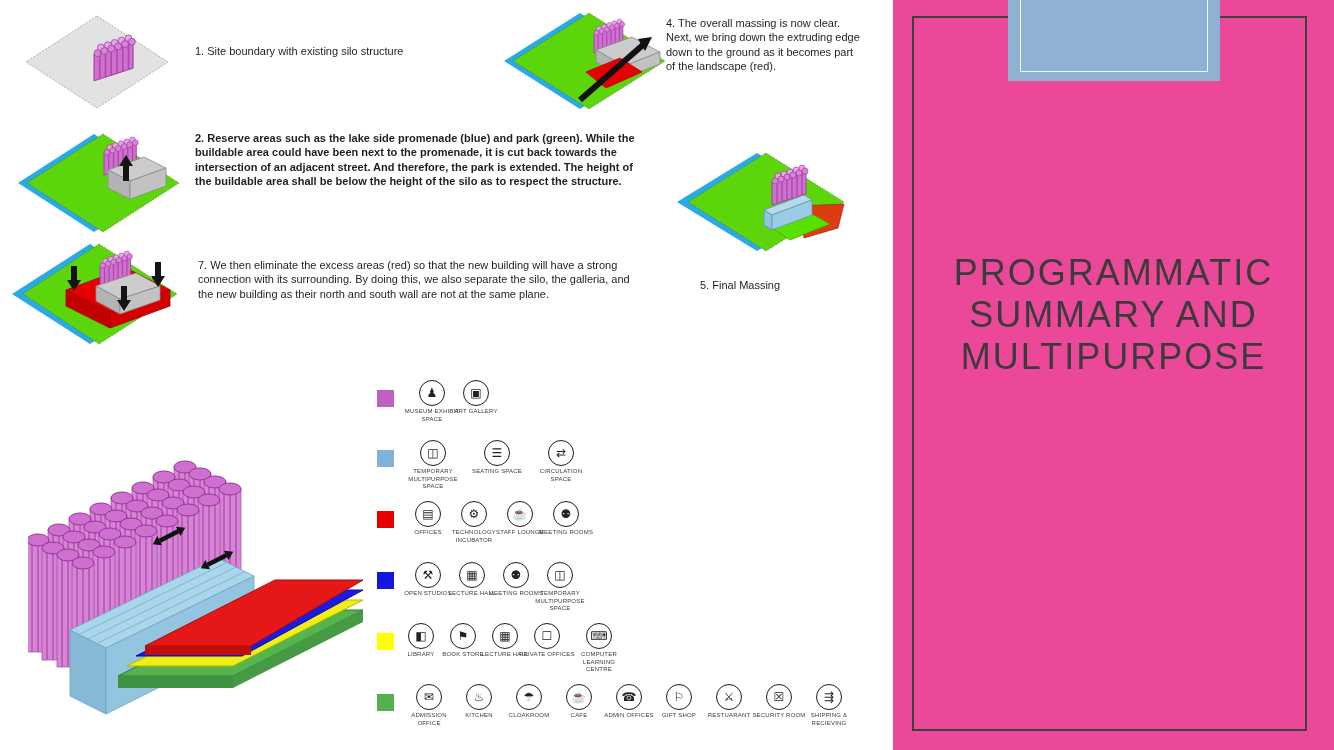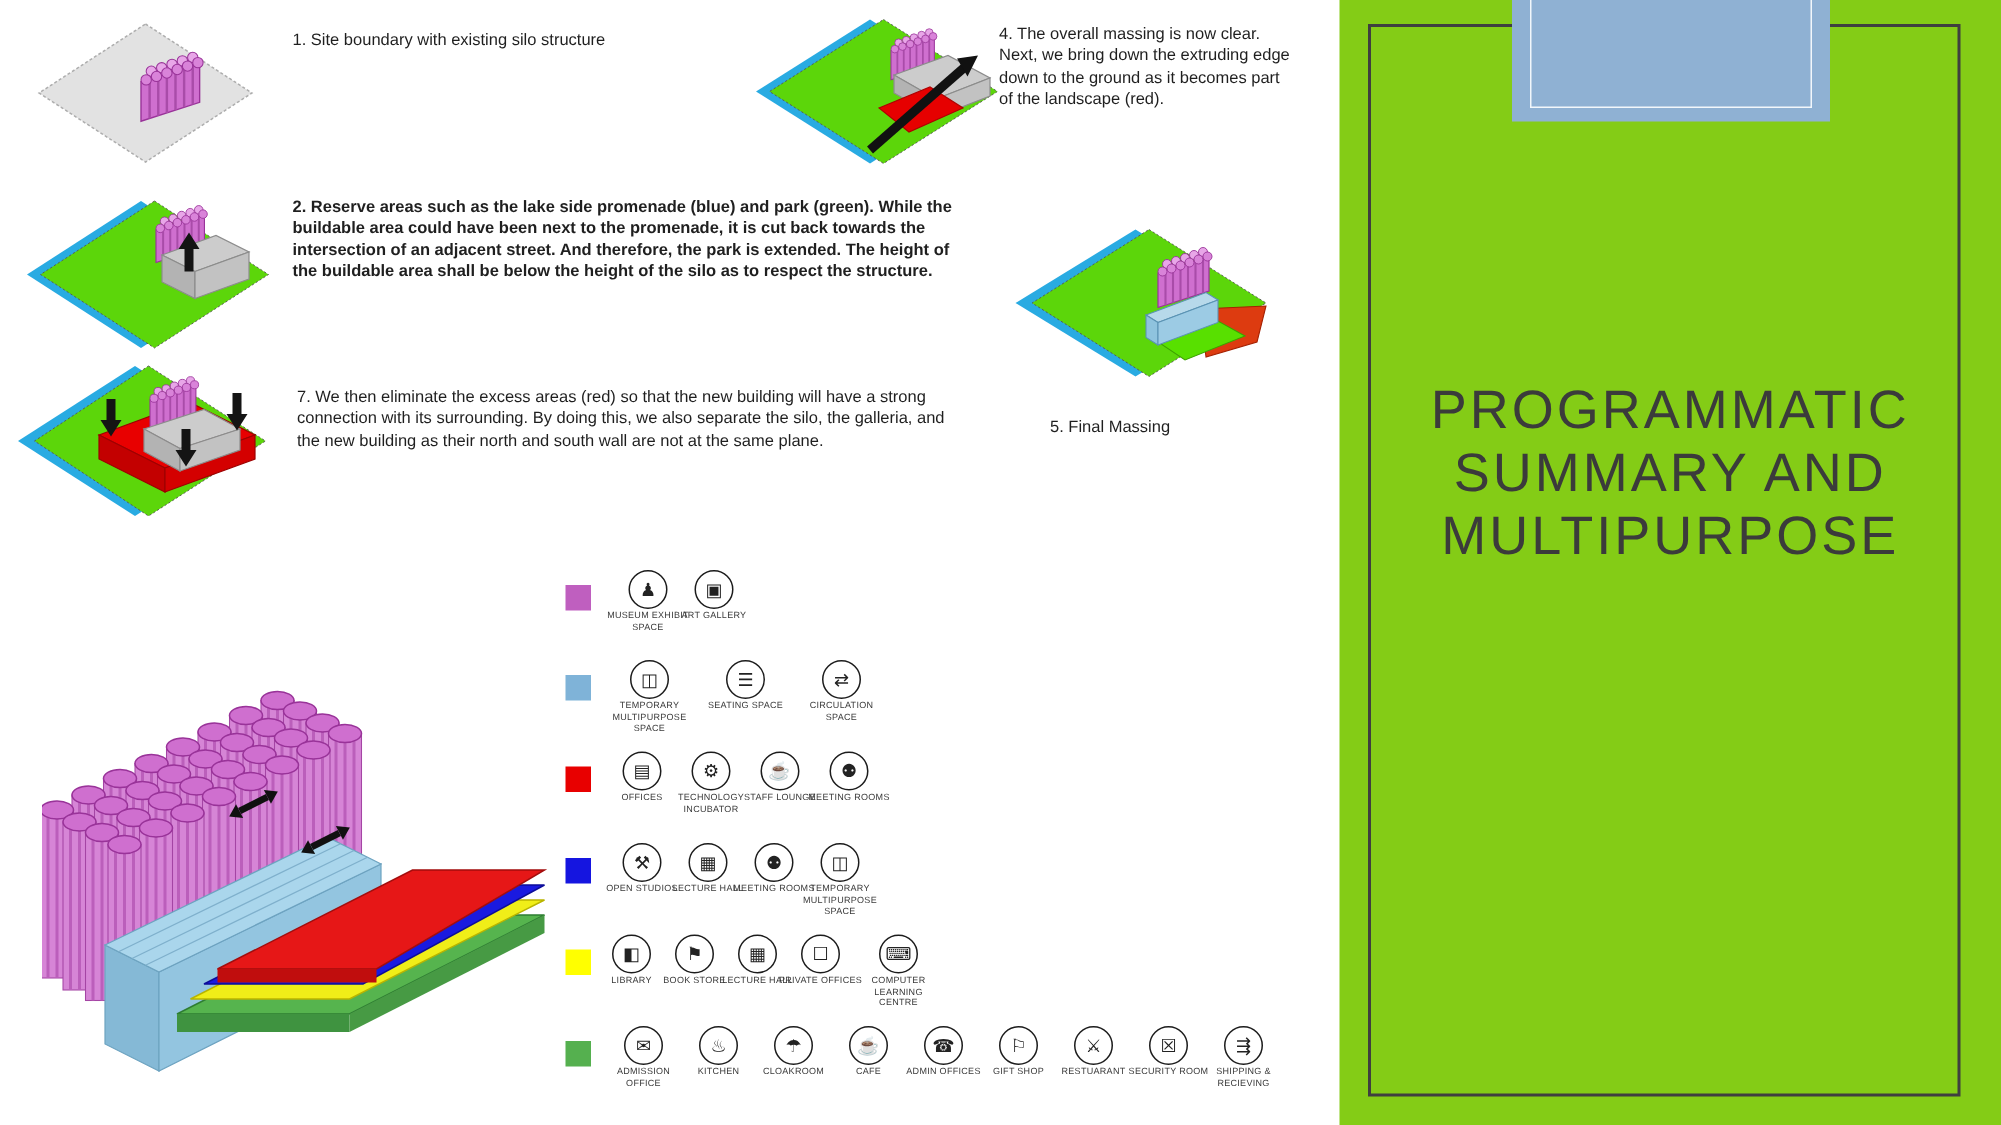--- a/index.html
+++ b/index.html
@@ -1,34 +1,34 @@
 <!DOCTYPE html>
 <html><head>
 <meta charset="utf-8">
 <style>
   html,body{margin:0;padding:0;}
   body{width:1334px;height:750px;position:relative;background:#ffffff;
        font-family:"Liberation Sans",sans-serif;overflow:hidden;}
   .abs{position:absolute;}
   
   .step-text{position:absolute;font-size:11px;line-height:1.3;color:#1f1f1f;}
-  #t1{left:195px;top:20px;width:250px;}
+  #t1{left:195px;top:44px;width:250px;}
   #t2{left:195px;top:131px;width:445px;font-weight:bold;}
   #t3{left:198px;top:258px;width:440px;}
   #t4{left:666px;top:16px;width:196px;}
   #t5{left:700px;top:278px;width:170px;}
   
   #d1{left:22px;top:12px;}
   #d2{left:16px;top:126px;}
   #d3{left:8px;top:238px;}
   #d4{left:500px;top:8px;}
   #d5{left:672px;top:148px;}
   #bigd{left:28px;top:398px;}
   
-  .right-panel{position:absolute;left:893px;top:0;width:441px;height:750px;background:#84cc16;}
+  .right-panel{position:absolute;left:893px;top:0;width:441px;height:750px;background:#ec4899;}
   .panel-frame{position:absolute;left:19px;top:16px;width:395px;height:715px;
                border:2px solid #3f3f3f;box-sizing:border-box;}
   .blue-box{position:absolute;left:115px;top:0;width:212px;height:81px;background:#8fb1d3;}
   .blue-box-inner{position:absolute;left:12px;right:12px;top:-4px;bottom:9px;border:1.5px solid #f2f7fb;}
   .slide-title{position:absolute;left:0;right:0;top:252px;text-align:center;
                font-size:36px;line-height:1.17;color:#3b3b3b;letter-spacing:2px;font-weight:400;}
   
   .legend{position:absolute;left:375px;top:378px;width:500px;height:360px;}
   .legend-row{position:absolute;display:flex;align-items:flex-start;}
   .lr1{top:2px;}  .lr2{top:62px;} .lr3{top:123px;} .lr4{top:184px;} .lr5{top:245px;} .lr6{top:306px;}

